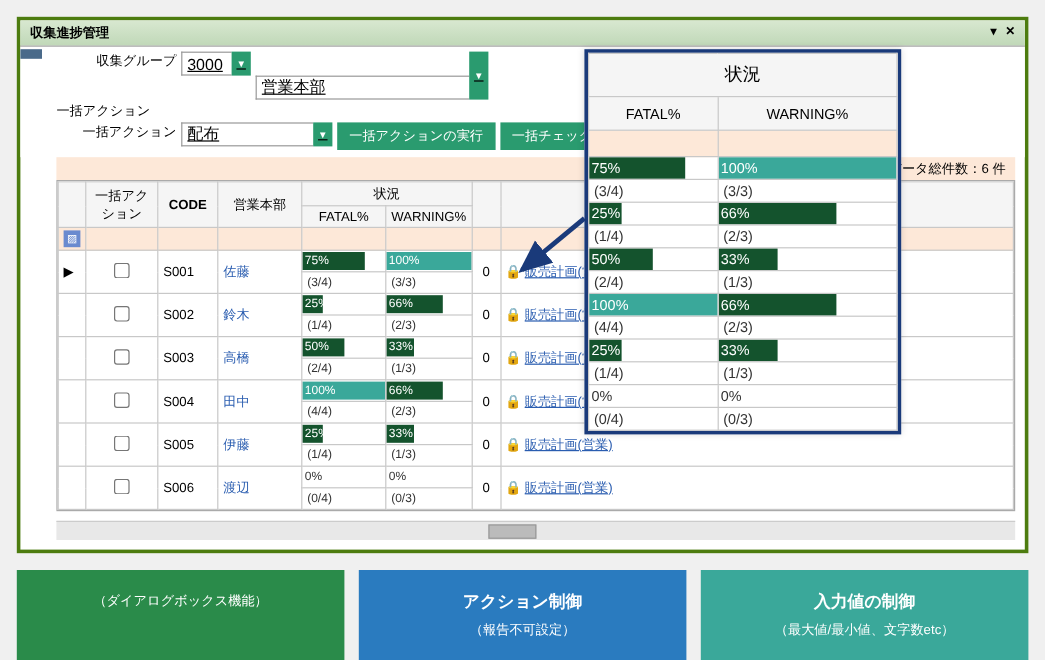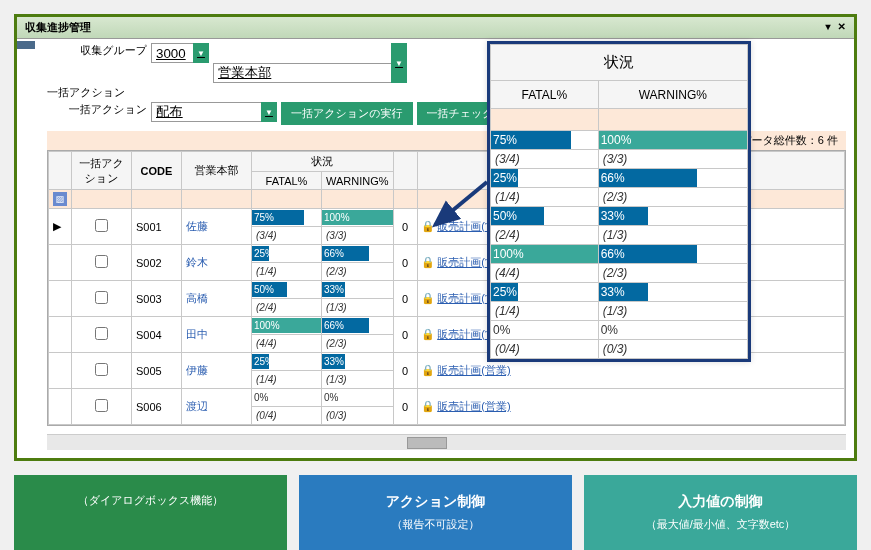--- a/index.html
+++ b/index.html
@@ -28,24 +28,24 @@
 .grid th.chkcol { width: 60px; }
 .grid th.code { width: 50px; font-weight: bold; }
 .grid th.unit { width: 70px; }
 .grid th.pct { width: 70px; }
 .grid th.num { width: 24px; text-align: center; }
 .grid td.num { text-align: center; }
 .filterrow td { background: #fde8d8; height: 16px; }
 .filterrow .fbtn { background: #6a8acf; color: #fff; display: inline-block; width: 14px; height: 14px; text-align: center; font-size: 9px; line-height: 14px; }
 .link { color: #2a5db0; cursor: pointer; }
 .bar { height: 15px; display: flex; align-items: center; color: #333; font-size: 10px; padding-left: 2px; }
-.bar-red { background: #0369a1; color: #fff; }
+.bar-red { background: #14532d; color: #fff; }
 .bar-teal { background: #3aa89a; color: #fff; }
 .bar-none { background: transparent; }
-.sub { font-size: 10px; color: #333; padding-left: 2px; font-style: italic; }
+.sub { font-size: 10px; color: #333; padding-left: 2px; }
 .pkg { color: #2a5db0; text-decoration: underline; }
 .lock { color: #888; margin-right: 2px; }
 .scrollbar-h { height: 16px; background: #e8e8e8; border-top: 1px solid #ccc; position: relative; margin: 0 8px 8px 30px; }
 .scrollbar-h .thumb { position: absolute; left: 45%; top: 2px; height: 12px; width: 40px; background: #bbb; border: 1px solid #999; }
 
 .zoom { position: absolute; border: 3px solid #1a3a7a; background: #fff; top: 24px; left: 470px; width: 264px; z-index: 10; box-shadow: 0 0 6px rgba(0,0,0,0.15); }
 .zoom table { border-collapse: collapse; width: 100%; font-size: 12px; }
 .zoom th, .zoom td { border: 1px solid #c8c8c8; padding: 3px 6px; }
 .zoom th { background: #f5f5f5; font-weight: normal; text-align: center; height: 28px; }
 .zoom .hdr { height: 36px; font-size: 15px; }

